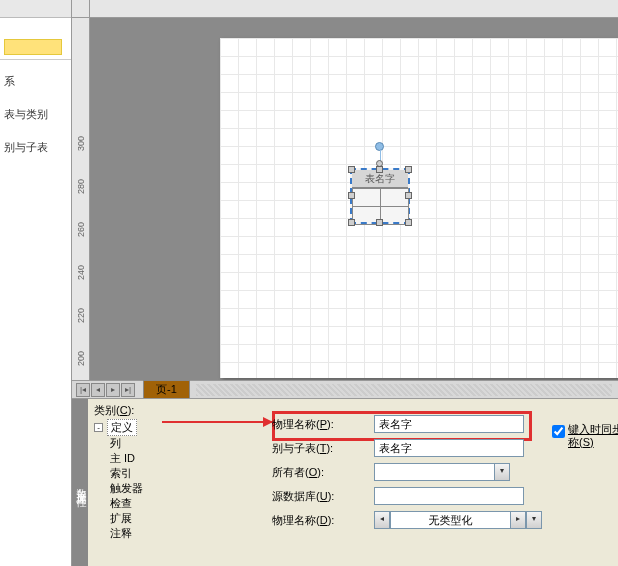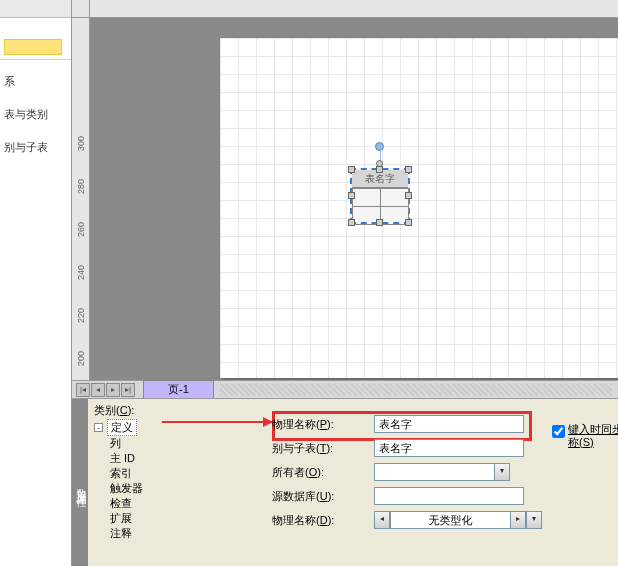--- a/index.html
+++ b/index.html
@@ -33,21 +33,21 @@
   .h-w { left:-4px; top:50%; margin-top:-4px;} .h-e { right:-4px; top:50%; margin-top:-4px;}
   .h-sw { left:-4px; bottom:-4px;} .h-s { left:50%; bottom:-4px; margin-left:-4px;} .h-se { right:-4px; bottom:-4px;}
   .conn-dot { position: absolute; width:9px; height:9px; border-radius:50%; background:#8fbde6; border:1px solid #5a8ab5; left:50%; margin-left:-5px; top:-28px;}
   .conn-line { position: absolute; left:50%; top:-20px; width:1px; height:18px; background:#8fbde6;}
   .rot-handle { position:absolute; left:50%; top:-10px; width:7px; height:7px; margin-left:-4px; background:#cfcfcf; border:1px solid #666; border-radius:50%;}
 
   
   .tab-strip { position: absolute; left: 72px; top: 380px; width: 546px; height: 18px; background: #d8d8d8; border-top:1px solid #999; display:flex; align-items:center; }
   .tab-nav { display:flex; padding:0 4px; gap:1px;}
   .tab-nav button { width:14px; height:14px; background:#c8c8c8; border:1px solid #888; font-size:8px; line-height:10px; color:#555; cursor:pointer;}
-  .page-tab { background:#c4b5fd; border:1px solid #888; padding:1px 24px; font-size:11px; margin-left:4px;}
+  .page-tab { background:#a16207; border:1px solid #888; padding:1px 12px; font-size:11px; margin-left:4px;}
   .tab-filler { flex:1; background: repeating-linear-gradient(45deg,#ccc,#ccc 2px,#d8d8d8 2px,#d8d8d8 4px); height:12px; margin:0 6px;}
 
   
   .prop-panel { position:absolute; left:72px; top:398px; width:582px; height:168px; background:#ece9d8; border-top:1px solid #999; }
   .vtab { position:absolute; left:0; top:0; width:16px; height:100%; background:#888; color:#fff; font-size:10px; writing-mode:vertical-rl; text-align:center; padding-top:6px; letter-spacing:2px;}
   .cat-label { position:absolute; left:22px; top:4px; color:#000; }
   .cat-label u { text-decoration: underline; }
   .tree { position:absolute; left:22px; top:20px; width:90px; color:#000; line-height:15px;}
   .tree-root { display:flex; align-items:center; gap:4px;}
   .tree-exp { width:9px; height:9px; border:1px solid #888; font-size:8px; line-height:7px; text-align:center; background:#fff;}

